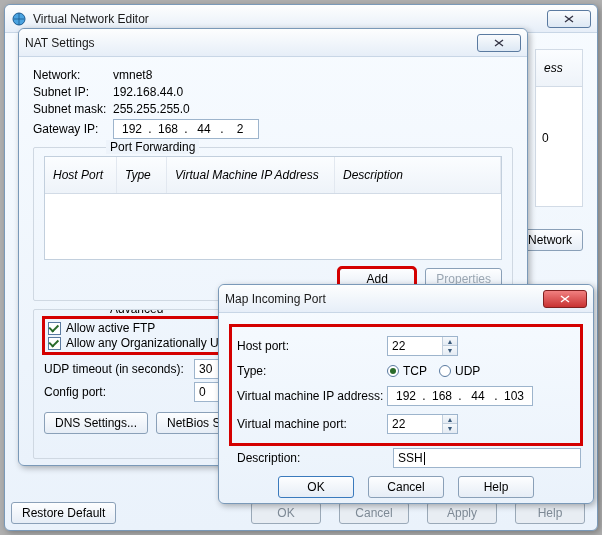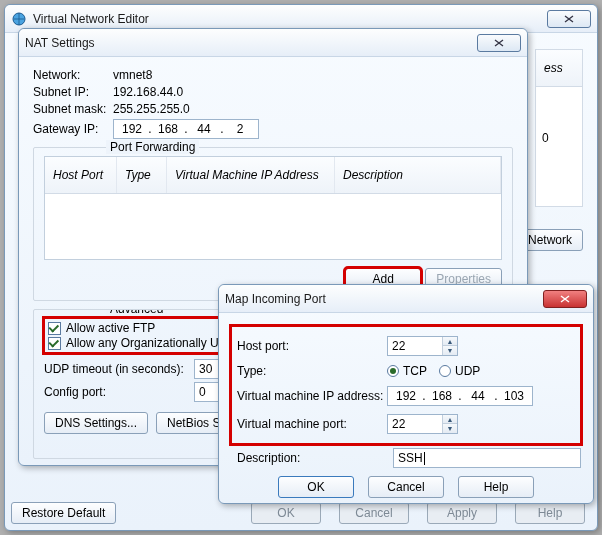--- a/index.html
+++ b/index.html
@@ -16,21 +16,21 @@
   .row .lbl { width: 80px; color: #000; }
   .row .val { color: #000; }
   .ipbox { display: inline-flex; border: 1px solid #9db4cc; background: #fff; height: 20px; align-items: center; padding: 0 4px; }
   .ipbox span { display: inline-block; width: 28px; text-align: center; }
   .ipbox .dot { width: 8px; text-align: center; }
   .group { border: 1px solid #cfd8e2; border-radius: 2px; margin-top: 8px; padding: 8px 10px 10px; position: relative; }
   .group-title { position: absolute; top: -8px; left: 24px; background: #eef4fb; padding: 0 4px; margin-left: 48px; }
   .table { border: 1px solid #c2cfdd; background: #fff; height: 104px; overflow: hidden; }
   .thead { display: flex; background: linear-gradient(#fbfdff,#eef3f9); border-bottom: 1px solid #d2dbe6; }
   .th { padding: 11px 8px; border-right: 1px solid #e2e8f0; color: #000; font-style: italic; }
-  .btnrow { display: flex; justify-content: flex-end; gap: 4px; margin-top: 8px; }
+  .btnrow { display: flex; justify-content: flex-end; gap: 10px; margin-top: 8px; }
   .btn { min-width: 76px; height: 22px; border: 1px solid #8aa0b8; border-radius: 3px; background: linear-gradient(#fdfeff,#e6edf6); display: inline-flex; align-items: center; justify-content: center; cursor: pointer; padding: 0 10px; }
   .btn.disabled { color: #9aa6b2; cursor: default; }
   .hl-red { outline: 3px solid #d40000; outline-offset: -1px; }
   .checkbox { width: 13px; height: 13px; border: 1px solid #5a7aa0; background: #fff; display: inline-flex; align-items: center; justify-content: center; margin-right: 5px; }
   .checkbox.checked::after { content: ""; width: 7px; height: 4px; border-left: 2px solid #2a6b2a; border-bottom: 2px solid #2a6b2a; transform: rotate(-45deg) translate(0,-1px); }
   .numinput { display: inline-flex; border: 1px solid #9db4cc; background: #fff; height: 20px; align-items: center; }
   .numinput .val { width: 36px; padding: 0 4px; }
   .spin { display: flex; flex-direction: column; border-left: 1px solid #c2cfdd; }
   .spin div { width: 14px; height: 9px; background: linear-gradient(#f6f9fc,#e4ebf3); display:flex; align-items:center; justify-content:center; font-size:7px; color:#3a5a7a; cursor:pointer; }
   .spin div:first-child { border-bottom: 1px solid #c2cfdd; }

